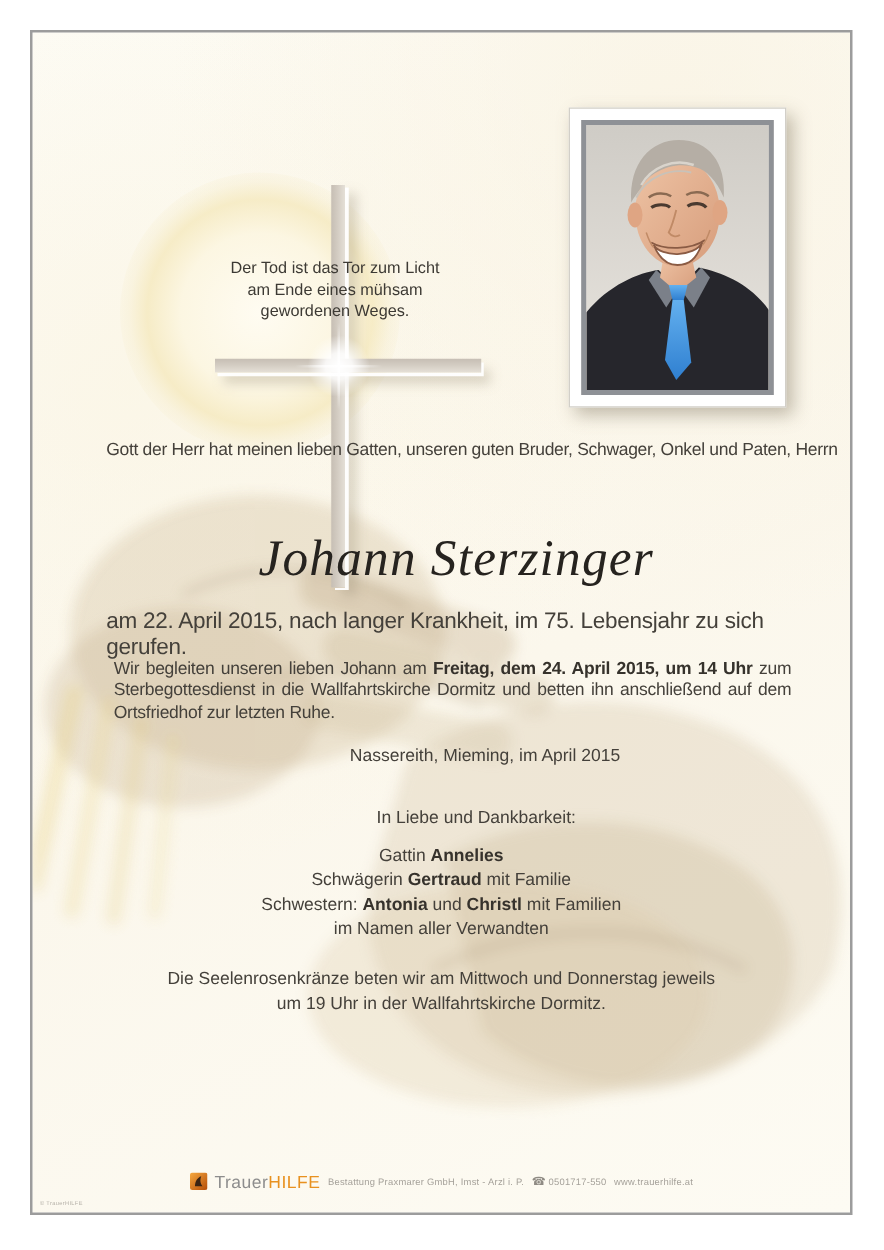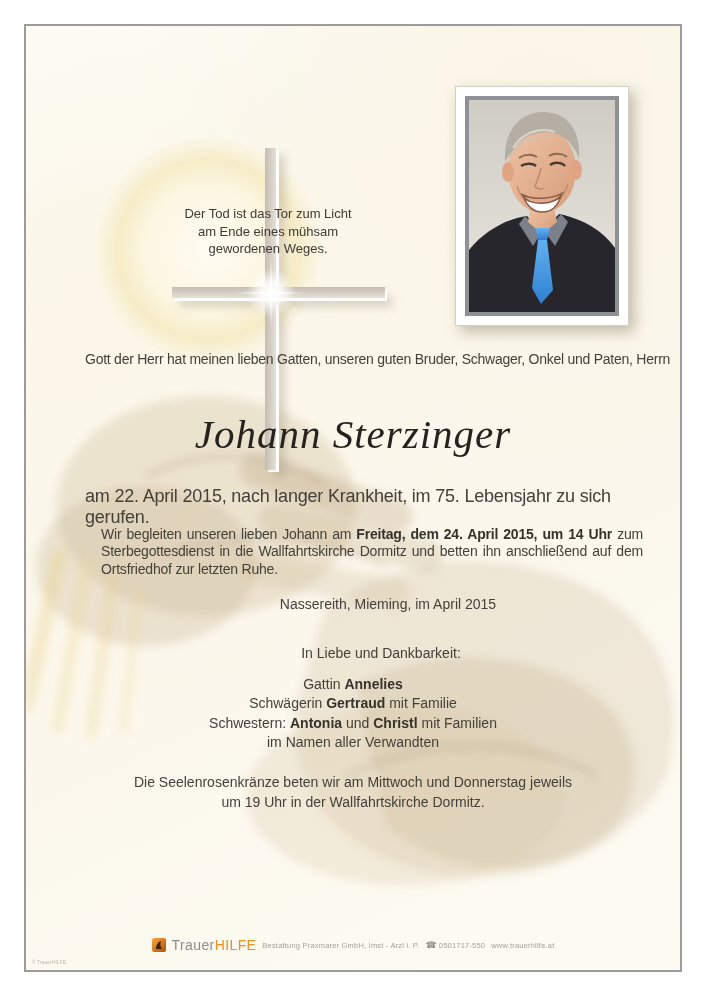--- a/index.html
+++ b/index.html
@@ -62,30 +62,30 @@
   }
   .photo-frame{
     width:100%;height:100%;border:4px solid #8e9196;box-sizing:border-box;overflow:hidden;background:#d9d5cf;
   }
   
   .intro{
     position:absolute;left:59px;top:325px;white-space:nowrap;
     font-size:14px;letter-spacing:-0.25px;color:#44403a;
   }
   .name{
-    position:absolute;left:0;top:384px;width:100%;margin:0;text-align:center;
+    position:absolute;left:0;top:384px;width:100%;margin:12px;text-align:center;
     font-family:"Liberation Serif", serif;font-style:italic;font-weight:400;
     font-size:41px;letter-spacing:1px;color:#26231f;
   }
   .death{
     position:absolute;left:59px;top:460px;width:544px;
     font-size:18px;letter-spacing:-0.2px;color:#44403a;
   }
   .funeral{
-    position:absolute;left:75px;top:500px;width:542px;margin:0;
+    position:absolute;left:65px;top:500px;width:542px;margin:0;
     font-size:14px;letter-spacing:-0.2px;line-height:1.24;color:#44403a;text-align:justify;
   }
   .b{font-weight:bold;color:#36322c;}
   .placedate{
     position:absolute;left:0;top:570px;width:100%;text-align:center;
     font-size:14px;color:#44403a;margin-left:35px;
   }
   .gratitude{
     position:absolute;left:0;top:619px;width:100%;text-align:center;
     font-size:14px;color:#44403a;margin-left:28px;

